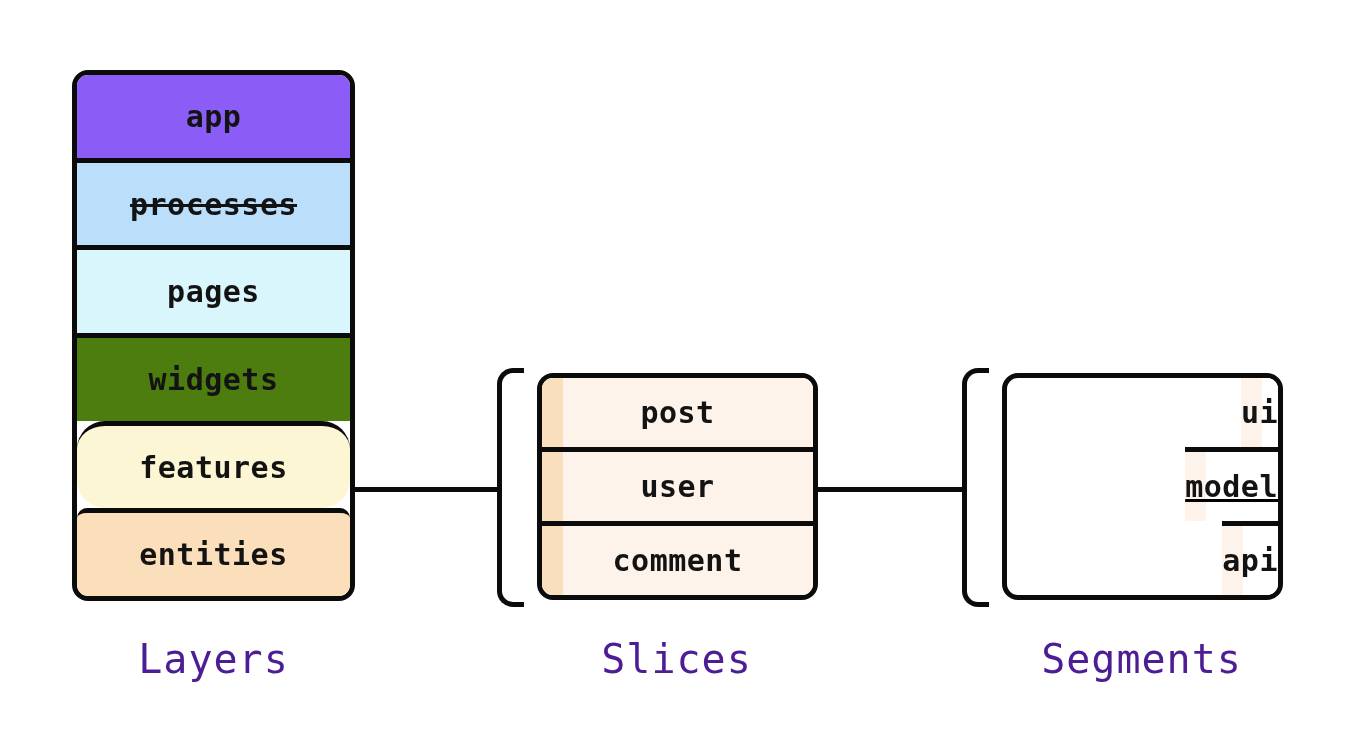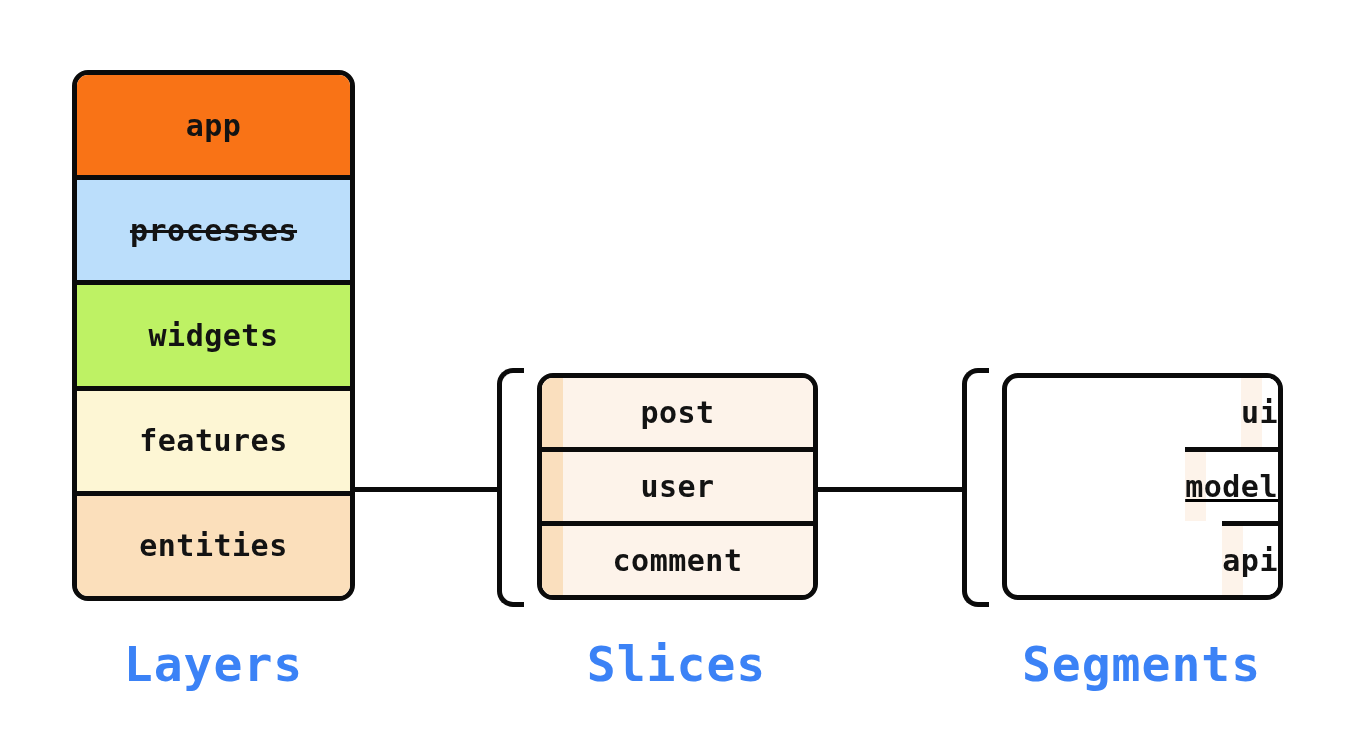--- a/index.html
+++ b/index.html
@@ -68,48 +68,51 @@
     background: #0b0b0b;
   }
   #connector-layers-slices   { left: 353px; width: 144px; }
   #connector-slices-segments { left: 816px; width: 146px; }
 
   .section-label {
     position: absolute;
     top: 636px;
     width: 283px;
     text-align: center;
-    font-size: 48px;
-    font-weight: bold;
-    color: #3b82f6;
+    font-size: 40px;
+    font-weight: normal;
+    color: #4c1d95;
     letter-spacing: 1px;
   }
   #layers-label   { left: 72px; }
   #slices-label   { left: 536px; width: 281px; }
   #segments-label { left: 1001px; width: 281px; }
 </style>
 </head>
 <body>
 
 <div class="stage">
 
   <div class="stack" id="layers-stack">
-    <div class="row" style="background-color: #f97316; text-align: center;">
+    <div class="row" style="background-color: #8b5cf6; text-align: center;">
       <span class="row-label">app</span>
     </div>
     <div class="row" style="background-color: rgb(187, 222, 251);">
       <span class="row-label" style="text-decoration: line-through;">processes</span>
     </div>
-    <div class="row" style="background-color: #bef264;">
+    <div class="row" style="background-color: rgb(218, 246, 253);">
+      <span class="row-label">pages</span>
+    </div>
+    <div class="row" style="background-color: #4d7c0f;">
       <span class="row-label">widgets</span>
     </div>
-    <div class="row" style="background-color: rgb(253, 246, 212);">
+    <div class="row" style="background-color: rgb(253, 246, 212); border-radius: 28px;">
       <span class="row-label">features</span>
     </div>
-    <div class="row" style="background-color: rgb(251, 223, 187);">
+    <div class="row" style="background-color: rgb(251, 223, 187); border-radius: 10px;">
       <span class="row-label">entities</span>
     </div>
   </div>
 
   <div class="connector" id="connector-layers-slices"></div>
 
   <div class="bracket" id="slices-bracket"></div>
   <div class="stack" id="slices-stack">
     <div class="row" style="background-color: rgb(253, 243, 234);">
       <div class="stripe" style="background-color: rgb(250, 223, 190);"></div>

